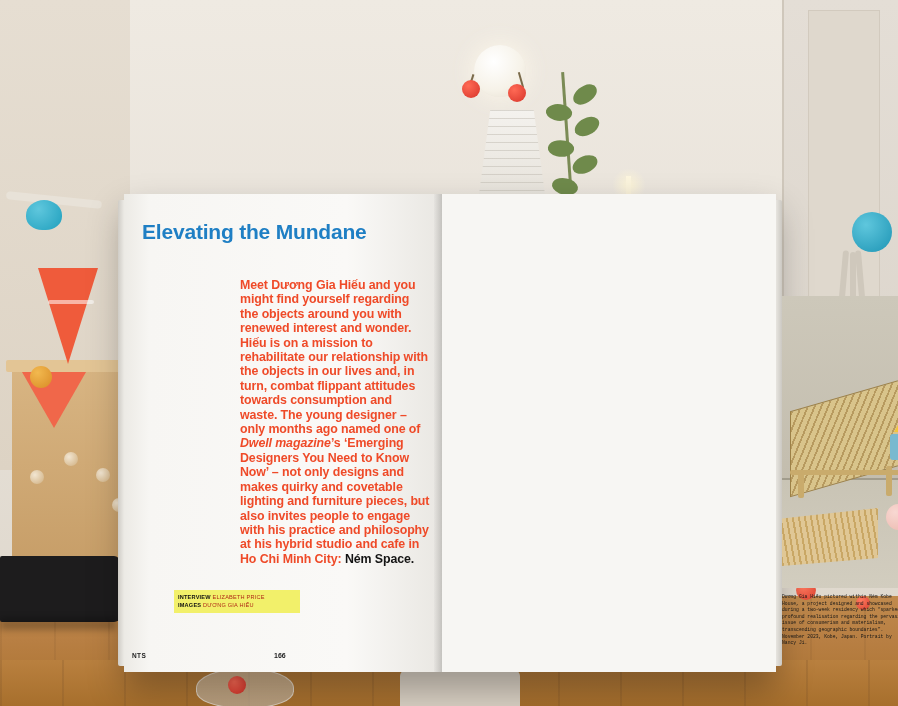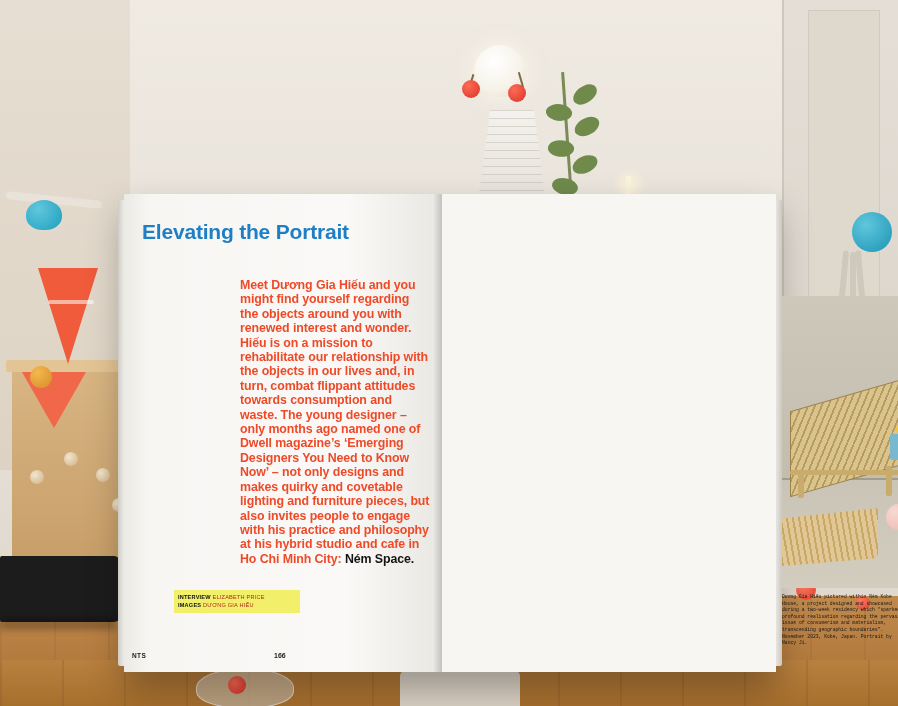--- a/index.html
+++ b/index.html
@@ -244,21 +244,21 @@
     font-size: 21px; font-weight: bold; color: #1f7fc4;
     letter-spacing: -0.2px;
   }
 
   
   .standfirst {
     position: absolute; left: 116px; top: 84px; width: 190px;
     font-size: 12.4px; line-height: 14.4px; font-weight: bold;
     color: #ef4a28; letter-spacing: -0.1px;
   }
-  .standfirst .ital { }
+  .standfirst .ital { font-style: italic; }
   .standfirst .dark { color: #141414; }
 
   
   .credits {
     position: absolute; left: 50px; top: 396px; width: 118px;
     background: #f2f06a;
     padding: 3px 4px 4px 4px;
   }
   .credits div { font-size: 5.6px; line-height: 8px; letter-spacing: .2px; color: #111; }
   .credits .lbl { font-weight: bold; }
@@ -392,21 +392,21 @@
   <div class="bowl-ball"></div>
   <div class="stool-bottom"></div>
 
   <div id="book">
 
     <div class="book-edge-left"></div>
     <div class="book-edge-right"></div>
 
     <div class="page page-left">
 
-      <div class="headline">Elevating the Portrait</div>
+      <div class="headline">Elevating the Mundane</div>
 
       <div class="standfirst">
         <span>Meet Dương Gia Hiếu and you might find yourself regarding the objects around you with renewed interest and wonder. Hiếu is on a mission to rehabilitate our relationship with the objects in our lives and, in turn, combat flippant attitudes towards consumption and waste. The young designer – only months ago named one of </span><span class="ital">Dwell magazine</span><span>’s ‘Emerging Designers You Need to Know Now’ – not only designs and makes quirky and covetable lighting and furniture pieces, but also invites people to engage with his practice and philosophy at his hybrid studio and cafe in Ho Chi Minh City: </span><span class="dark">Ném Space.</span>
       </div>
 
       <div class="credits">
         <div>
           <span class="lbl">INTERVIEW</span>
           <span class="val">ELIZABETH PRICE</span>
         </div>

